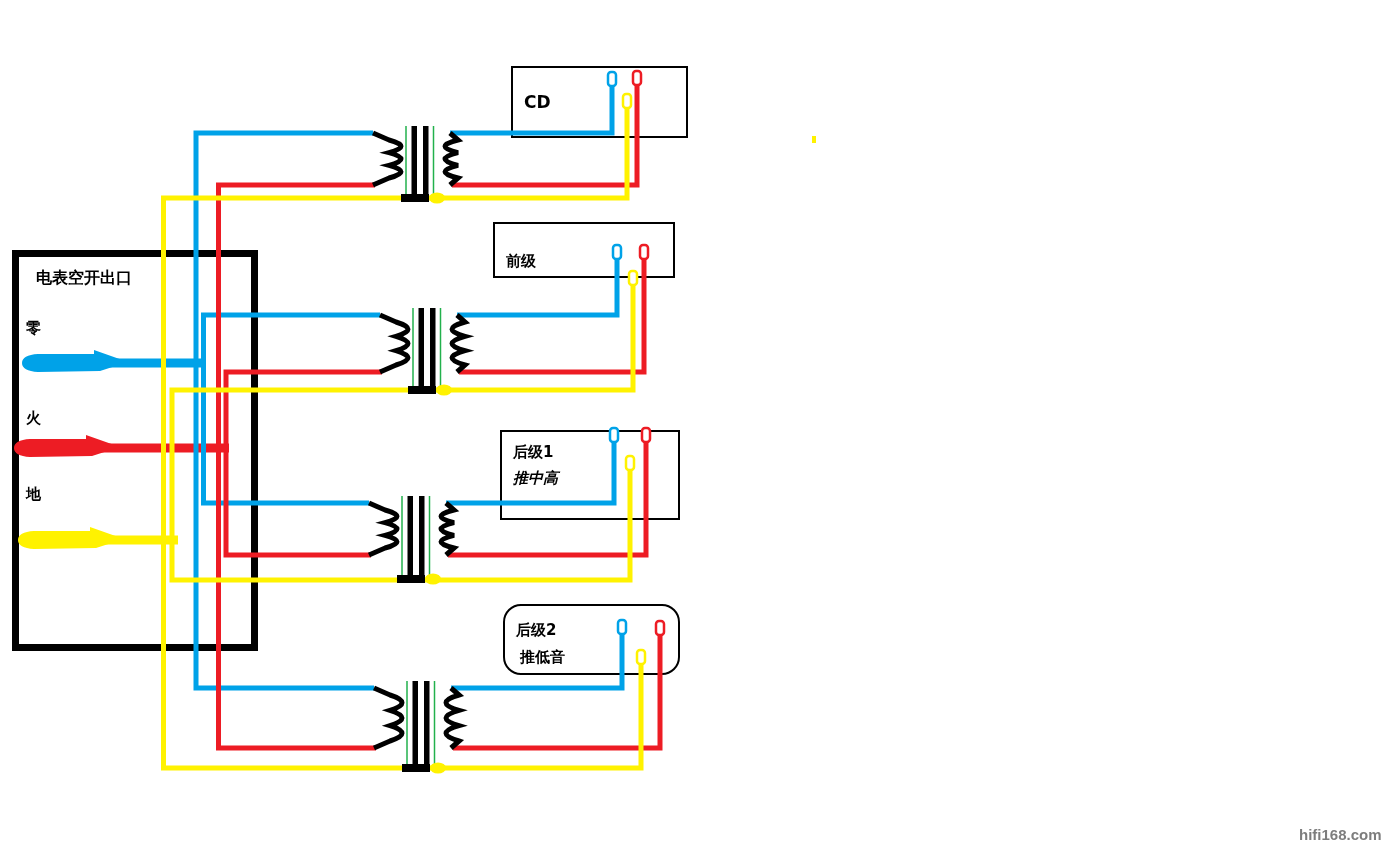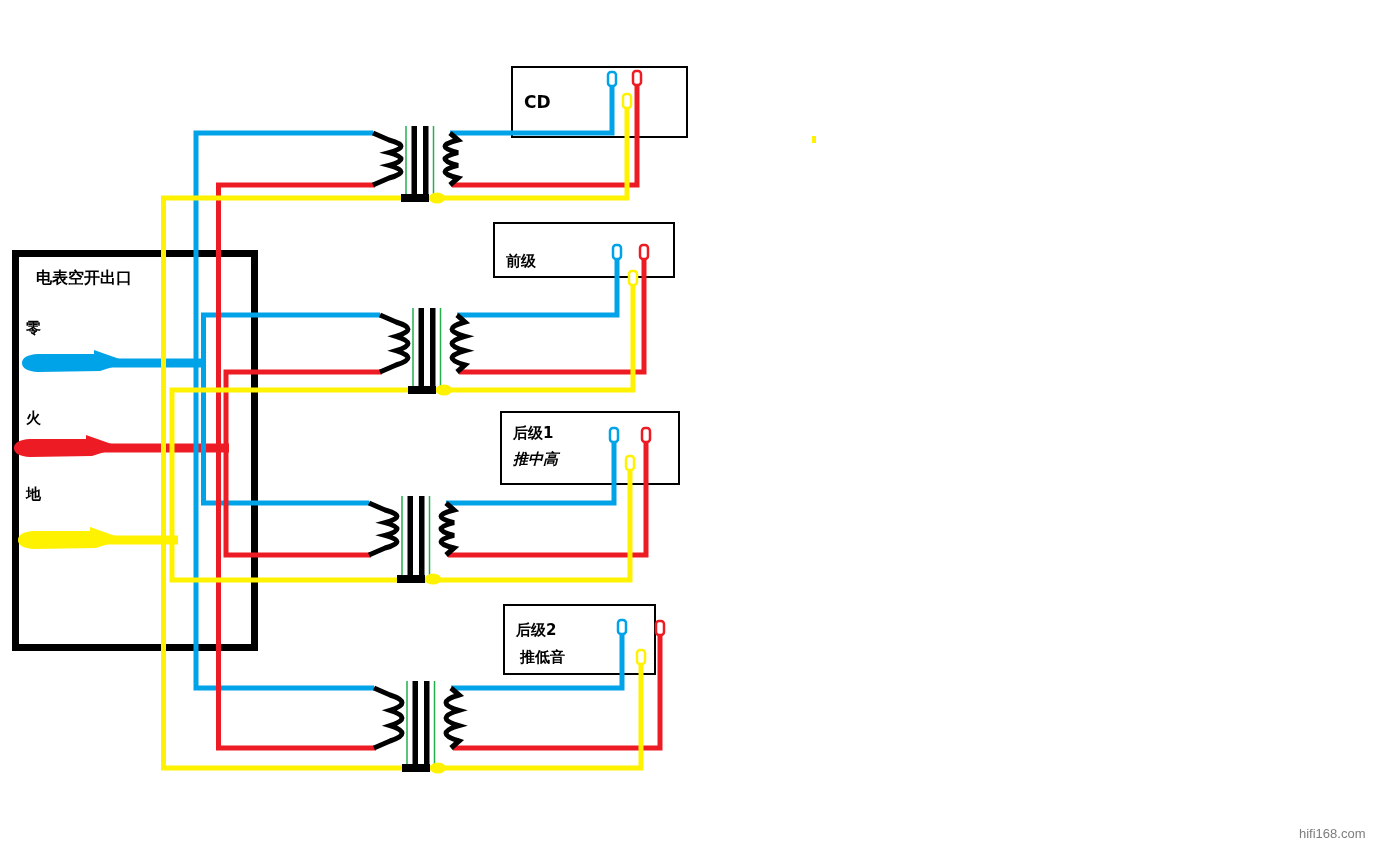--- a/index.html
+++ b/index.html
@@ -15,22 +15,23 @@
     position:absolute;border:2px solid #000;box-sizing:border-box;
     background:transparent;z-index:1;
   }
   .lbl{position:absolute;font-weight:700;white-space:nowrap;line-height:1;z-index:2;}
   .lbl-title{font-size:16px;}
   .lbl-terminal{font-size:15px;}
   .lbl-device{font-size:15px;}
   .lbl-device-big{font-size:17px;}
   #wire-svg{position:absolute;left:0;top:0;z-index:5;pointer-events:none;}
   .watermark{
-    position:absolute;left:1299px;top:826px;font-size:13px;z-index:6;
+    position:absolute;left:1299px;top:826px;font-size:15px;z-index:6;
     font-family:"Liberation Sans","DejaVu Sans",sans-serif;
+    font-weight:bold;
   }
 </style>
 </head>
 <body>
 
 <div class="canvas">
 
   <div class="panel"></div>
   <span class="lbl lbl-title" style="left:36px;top:270px;">电表空开出口</span>
   <span class="lbl lbl-terminal" style="left:26px;top:321px;">零</span>
@@ -38,26 +39,26 @@
   <span class="lbl lbl-terminal" style="left:26px;top:487px;">地</span>
 
   <div class="device-box" style="left:511px;top:47px;width:177px;height:72px;margin-top:19px;">
     <span class="lbl lbl-device-big" style="left:11px;top:26px;">CD</span>
   </div>
 
   <div class="device-box" style="left:493px;top:222px;width:182px;height:56px;">
     <span class="lbl lbl-device" style="left:11px;top:30px;">前级</span>
   </div>
 
-  <div class="device-box" style="left:500px;top:411px;width:180px;height:74px;">
+  <div class="device-box" style="left:500px;top:430px;width:180px;height:90px;">
     <span class="lbl lbl-device" style="left:11px;top:13px;">后级1</span>
     <span class="lbl lbl-device" style="left:11px;top:39px;font-style:italic;">推中高</span>
   </div>
 
-  <div class="device-box" style="left:503px;top:604px;width:153px;height:71px;">
+  <div class="device-box" style="left:503px;top:604px;width:177px;height:71px;border-radius:18px;">
     <span class="lbl lbl-device" style="left:11px;top:17px;">后级2</span>
     <span class="lbl lbl-device" style="left:15px;top:44px;">推低音</span>
   </div>
 
   <svg id="wire-svg" width="1382" height="852" viewBox="0 0 1382 852">
       <line x1="88" y1="363" x2="206" y2="363" stroke="#00a2e8" stroke-width="9"></line>
       <path d="M 38 354 L 94 354 L 94 350 L 128 362 L 100 371 L 38 372 Q 22 371 22 363 Q 22 355 38 354 Z" fill="#00a2e8"></path>
       <line x1="80" y1="448" x2="229" y2="448" stroke="#ed1c24" stroke-width="9"></line>
       <path d="M 30 439 L 86 439 L 86 435 L 120 447 L 92 456 L 30 457 Q 14 456 14 448 Q 14 440 30 439 Z" fill="#ed1c24"></path>
       <line x1="84" y1="540" x2="178" y2="540" stroke="#fff200" stroke-width="9"></line>

